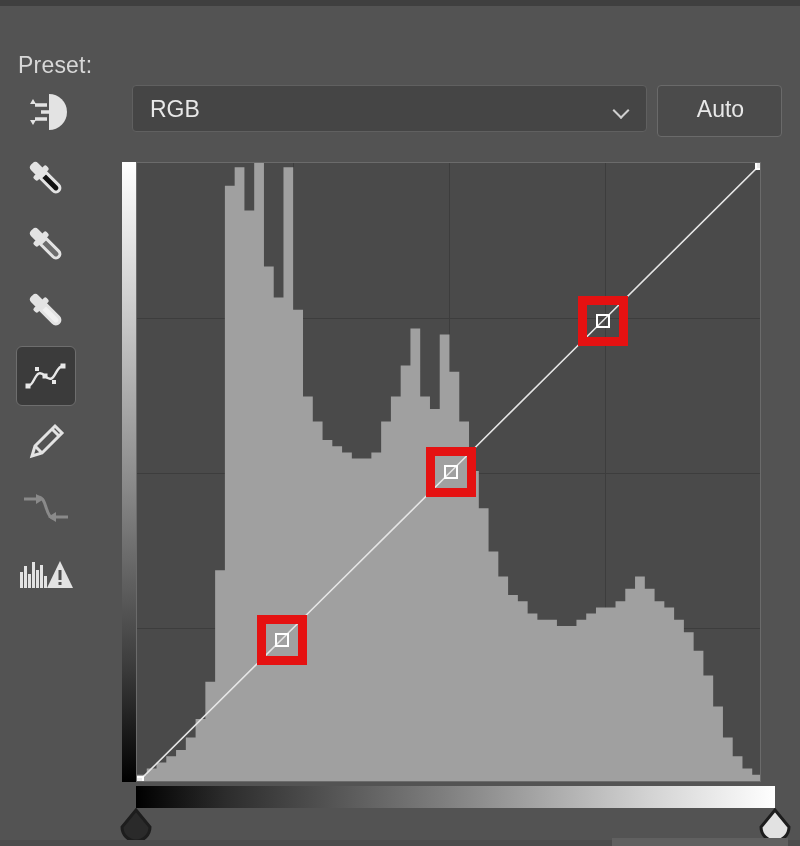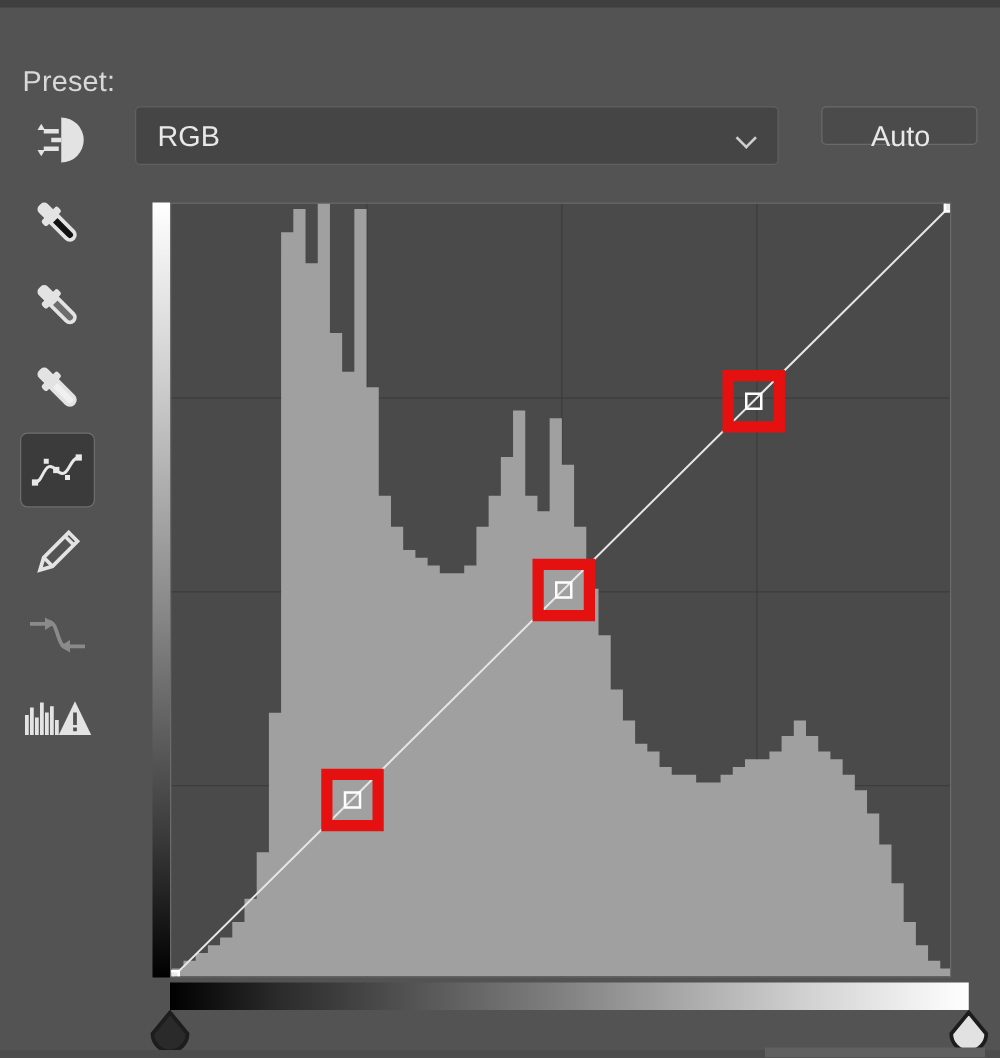--- a/index.html
+++ b/index.html
@@ -33,29 +33,29 @@
     position:absolute;right:16px;top:50%;width:15px;height:9px;
     transform:translateY(-50%);
   }
   .chev:before{
     content:"";position:absolute;left:0;top:0;width:10px;height:10px;
     border-right:2px solid #cfcfcf;border-bottom:2px solid #cfcfcf;
     transform:rotate(45deg);
   }
   
   .channel-select{
-    position:absolute;left:108px;top:85px;width:515px;height:47px;
+    position:absolute;left:132px;top:85px;width:515px;height:47px;
     background:#454545;border:1px solid #606060;border-radius:4px;
     box-sizing:border-box;
   }
   .channel-select .val{
     position:absolute;left:17px;top:10px;font-size:23px;color:#e8e8e8;
   }
   .auto-btn{
-    position:absolute;left:657px;top:85px;width:125px;height:31px;
+    position:absolute;left:657px;top:85px;width:125px;height:52px;
     background:#4b4b4b;border:1px solid #6a6a6a;border-radius:4px;
     box-sizing:border-box;
   }
   .auto-btn .val{
     position:absolute;left:0;top:10px;width:125px;text-align:center;
     font-size:23px;color:#e8e8e8;
   }
   
   .tools{position:absolute;left:16px;top:82px;width:72px;}
   .tool{

